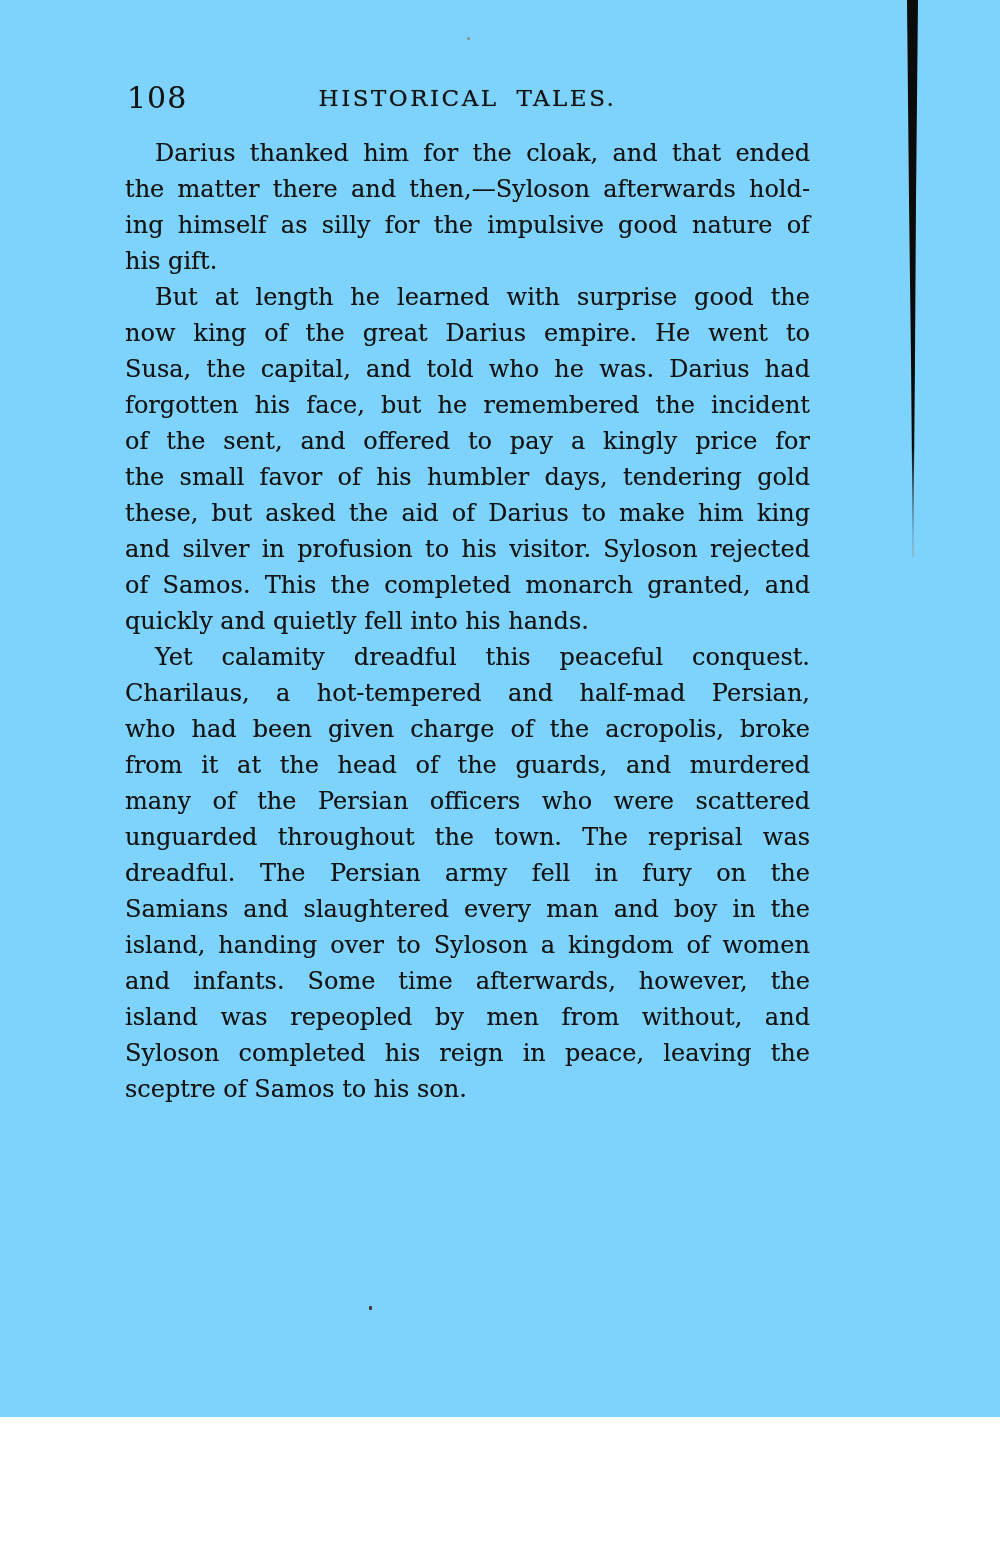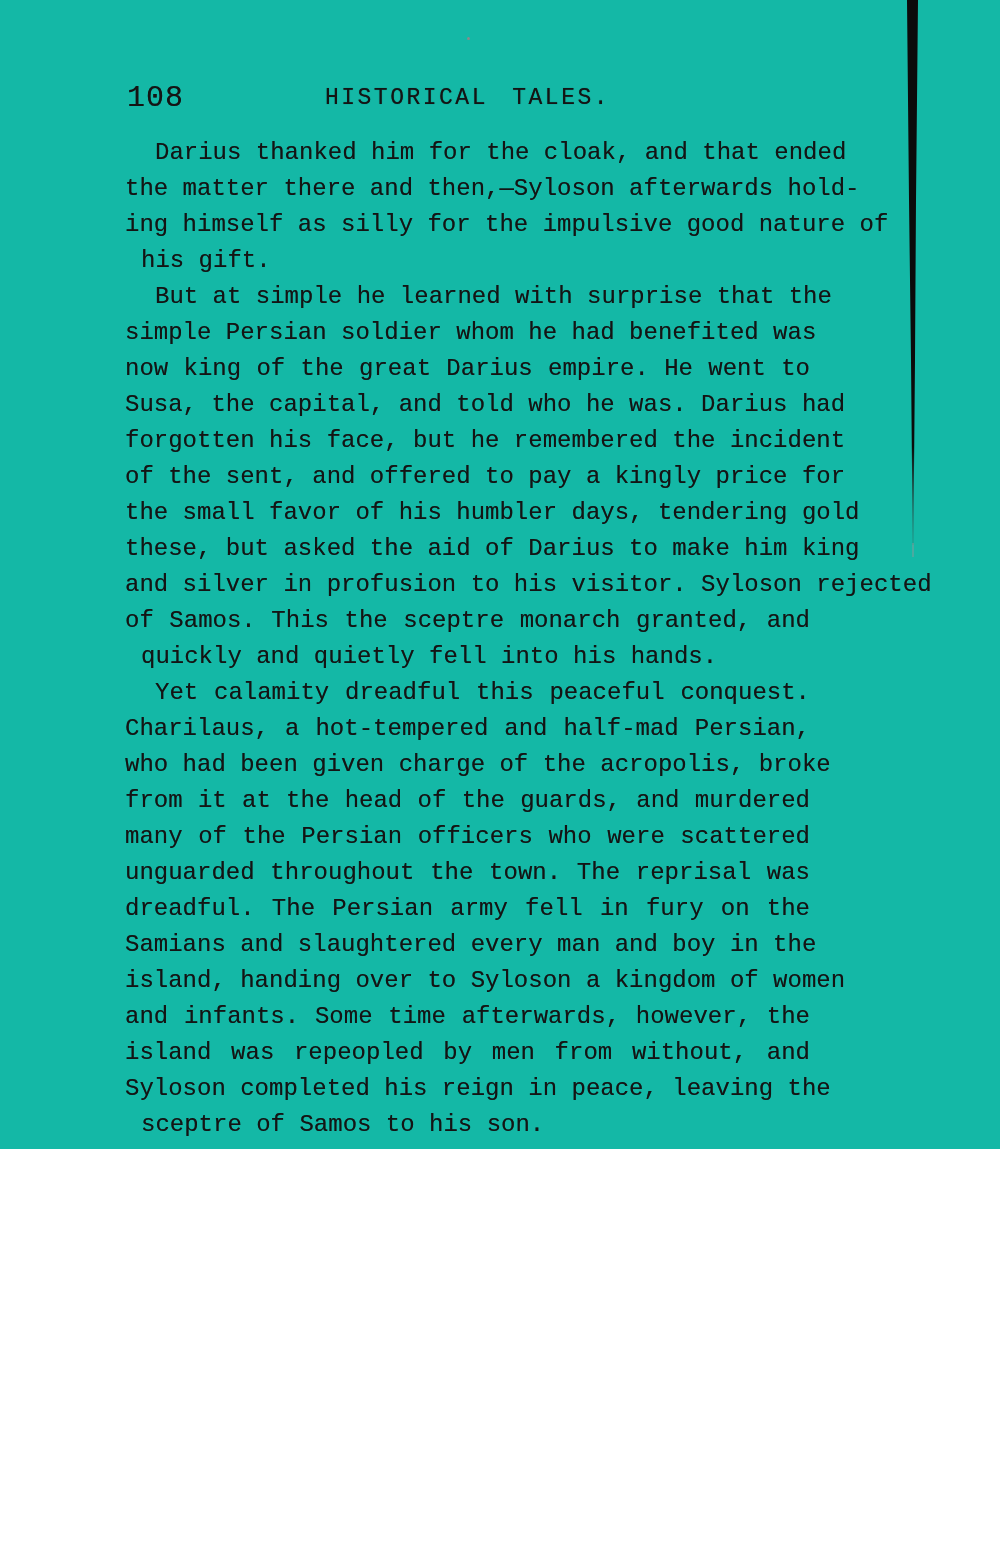--- a/index.html
+++ b/index.html
@@ -3,22 +3,22 @@
 <meta charset="utf-8">
 <style>
   html,body { margin:0; padding:0; }
   body {
     width:1000px; height:1559px;
     background:#ffffff;
     font-family:"DejaVu Serif", serif;
     color:#141414;
   }
   .page {
-    position:relative; width:1000px; height:1149px;
-    background:#14b8a6; overflow:hidden;font-family:Liberation Mono, monospace;
+    position:relative; width:1000px; height:1417px;
+    background:#7dd3fc; overflow:hidden;
   }
   
   .header { position:absolute; top:80px; left:125px; width:685px; height:36px; }
   .pagenum {
     position:absolute; left:2px; top:0; font-size:30px; line-height:36px;
     letter-spacing:1px; text-shadow:0 0 0.6px rgba(20,20,20,.55);
   }
   .running-title {
     position:absolute; left:0; top:0; width:100%; text-align:center;
     font-size:23px; line-height:36px; letter-spacing:2.5px; word-spacing:8px;
@@ -26,21 +26,21 @@
   }
   
   .bodytext { position:absolute; top:135px; left:125px; width:685px; }
   .line {
     height:36px; font-size:24px; line-height:36px;
     text-align:justify; text-align-last:justify;
     white-space:nowrap;
     text-shadow:0 0 0.6px rgba(20,20,20,.5);
   }
   .line.indent { text-indent:30px; }
-  .line.last { text-align-last:left;margin-left:16px; }
+  .line.last { text-align-last:left; }
   
   .binding-svg { position:absolute; top:0; left:898px; }
   .speck { position:absolute; border-radius:50%; background:#777; }
   .speck.s1 { left:467px; top:37px;  width:3px; height:3px; background:#8a8a8a; }
   .speck.s2 { left:369px; top:1306px; width:3px; height:4px; background:#3d3d3d; border-radius:1px; }
   .speck.s3 { left:43px;  top:1425px; width:3px; height:6px; background:#2a2a2a; border-radius:1px; }
   .speck.s4 { left:552px; top:1448px; width:2px; height:3px; background:#9b9b9b; }
   .speck.s5 { left:241px; top:1519px; width:2px; height:3px; background:#b0b0b0; }
   .speck.s6 { left:533px; top:1517px; width:3px; height:3px; background:#a0a0a0; }
 </style>
@@ -67,30 +67,29 @@
   </div>
 
   <div class="bodytext">
       <div>
         <div class="line indent">Darius thanked him for the cloak, and that ended</div>
         <div class="line">the matter there and then,—Syloson afterwards hold-</div>
         <div class="line">ing himself as silly for the impulsive good nature of</div>
         <div class="line last">his gift.</div>
       </div>
       <div>
-        <div class="line indent">But at simple he learned with surprise that the</div>
-        <div class="line">simple Persian soldier whom he had benefited was</div>
+        <div class="line indent">But at length he learned with surprise good the</div>
         <div class="line">now king of the great Darius empire.  He went to</div>
         <div class="line">Susa, the capital, and told who he was.  Darius had</div>
         <div class="line">forgotten his face, but he remembered the incident</div>
         <div class="line">of the sent, and offered to pay a kingly price for</div>
         <div class="line">the small favor of his humbler days, tendering gold</div>
         <div class="line">these, but asked the aid of Darius to make him king</div>
         <div class="line">and silver in profusion to his visitor.  Syloson rejected</div>
-        <div class="line">of Samos.  This the sceptre monarch granted, and</div>
+        <div class="line">of Samos.  This the completed monarch granted, and</div>
         <div class="line last">quickly and quietly fell into his hands.</div>
       </div>
       <div>
         <div class="line indent">Yet calamity dreadful this peaceful conquest.</div>
         <div class="line">Charilaus, a hot-tempered and half-mad Persian,</div>
         <div class="line">who had been given charge of the acropolis, broke</div>
         <div class="line">from it at the head of the guards, and murdered</div>
         <div class="line">many of the Persian officers who were scattered</div>
         <div class="line">unguarded throughout the town.  The reprisal was</div>
         <div class="line">dreadful.  The Persian army fell in fury on the</div>

